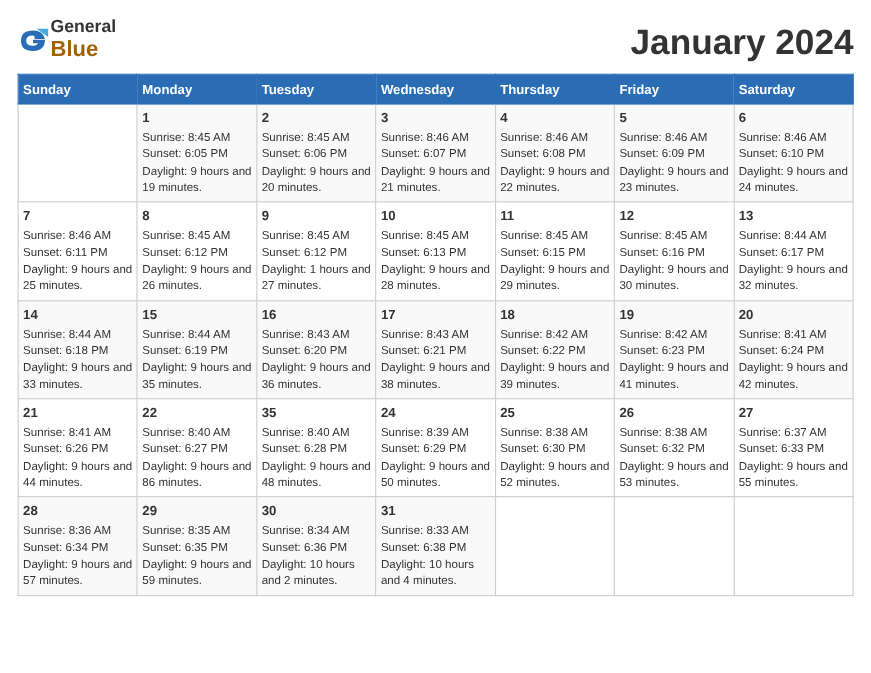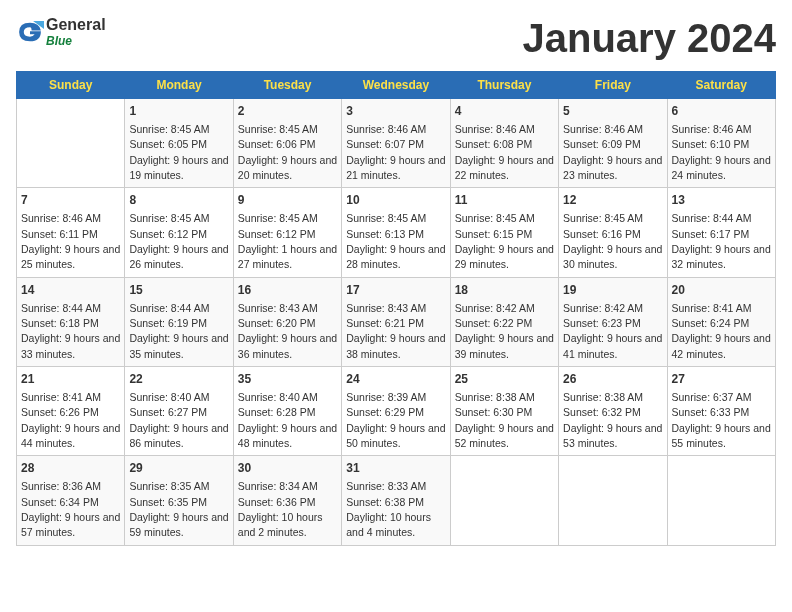--- a/index.html
+++ b/index.html
@@ -5,56 +5,56 @@
     * { box-sizing: border-box; margin: 0; padding: 0; }
     body {
       font-family: Arial, sans-serif;
       background: #fff;
       width: 792px;
       min-height: 612px;
       padding: 16px;
     }
     .header {
       display: flex;
-      align-items: flex-start;
+      align-items: flex-end;
       justify-content: space-between;
       margin-bottom: 10px;
     }
     .logo {
       display: flex;
       align-items: center;
     }
     .logo-icon {
       width: 28px;
       height: 28px;
       margin-right: 2px;
     }
     .title-block {
       text-align: right;
     }
     .title-block h1 {
-      font-size: 40px;
+      font-size: 32px;
       font-weight: bold;
       color: #333;
     }
     .title-block h2 {
       font-size: 15px;
       font-weight: normal;
       color: #555;
     }
     table {
       width: 100%;
       border-collapse: collapse;
       font-size: 11px;
     }
     thead tr th {
       background-color: #2a6db5;
-      color: #fde047;
+      color: #ffffff;
       padding: 6px 4px;
-      text-align: center;
+      text-align: left;
       font-size: 12px;
       font-weight: bold;
       border: 1px solid #2a6db5;
     }
     tbody tr td {
       border: 1px solid #ccc;
       padding: 4px 4px;
       vertical-align: top;
       color: #333;
       line-height: 1.4;
@@ -86,21 +86,21 @@
 
 <div class="header">
   <div class="logo">
     <svg class="logo-icon" viewBox="0 0 36 36" xmlns="http://www.w3.org/2000/svg">
       <rect x="0" y="0" width="36" height="36" fill="white"></rect>
       <path d="M4 18 Q4 6 18 6 Q30 6 32 16 L20 16 Q20 12 18 12 Q10 12 10 18 Q10 24 18 24 Q22 24 24 21 L18 21 L18 17 L32 17 Q32 30 18 30 Q4 30 4 18Z" fill="#2a6db5"></path>
       <path d="M22 4 L36 14 L36 4 Z" fill="#4aa8e0"></path>
     </svg>
     <div>
       <div style="font-size:16px;font-weight:bold;color:#333;">General</div>
-      <div style="font-size:12px;font-weight:bold;color:#15803d;font-style:italic;">Blue</div>
+      <div style="font-size:20px;font-weight:bold;color:#a16207;">Blue</div>
     </div>
   </div>
   <div class="title-block">
     <h1>January 2024</h1>
   </div>
 </div>
 
 <table>
   <thead>
     <tr>

